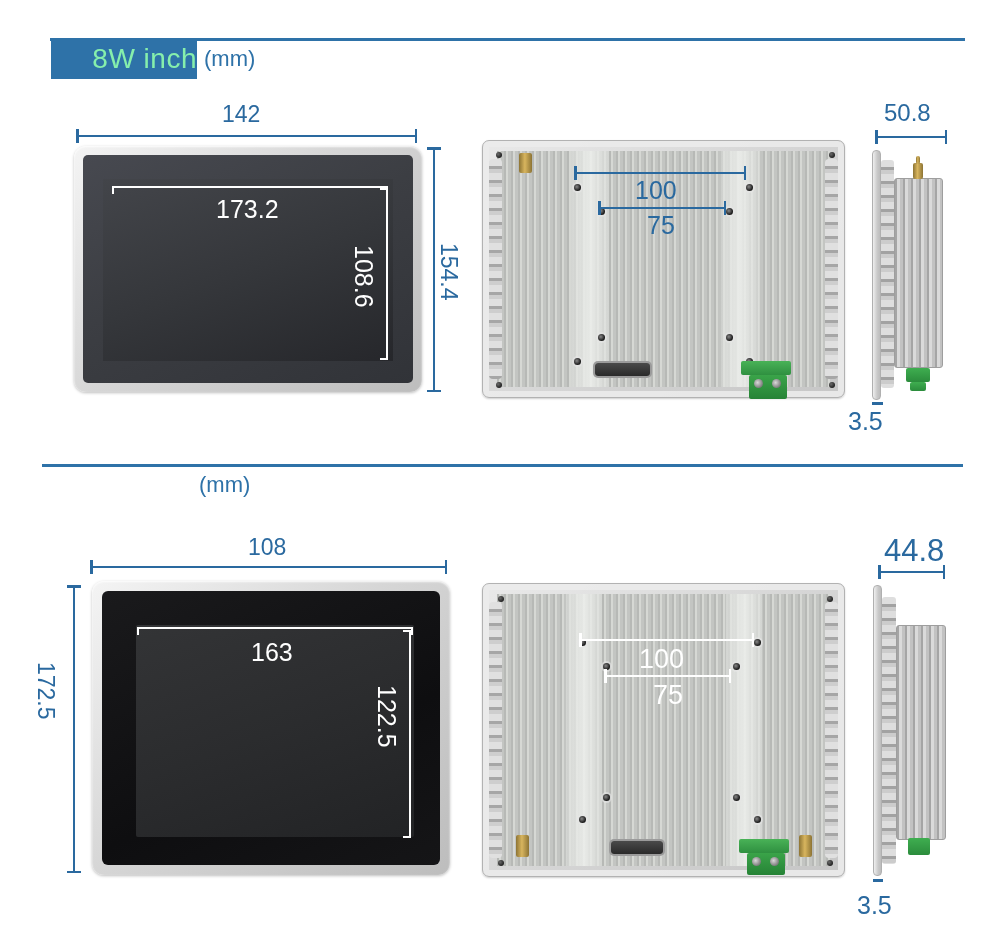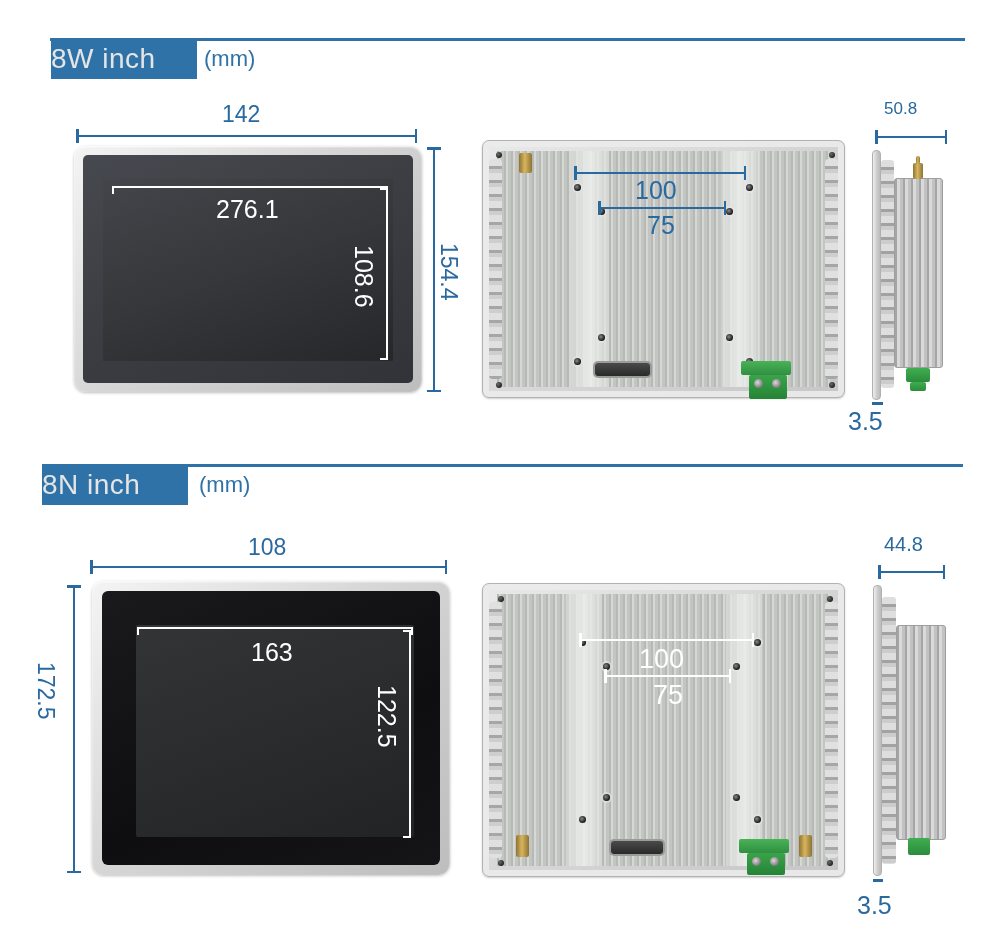--- a/index.html
+++ b/index.html
@@ -2,22 +2,22 @@
 <html><head>
 <meta charset="utf-8">
 <style>
   * { margin:0; padding:0; box-sizing:border-box; }
   html,body { background:#ffffff; }
   body { font-family:"Liberation Sans", sans-serif; }
   .canvas { position:relative; width:1000px; height:933px; background:#fff; overflow:hidden; }
 
   
   .sec-line { position:absolute; height:3px; background:#2e72a8; }
-  .sec-badge { position:absolute; height:41px; background:#2e72a8; color:#e5e5e5;
-    display:flex; align-items:center; justify-content:flex-start;
+  .sec-badge { position:absolute; height:41px; background:#2e72a8; color:#86efac;
+    display:flex; align-items:center; justify-content:flex-end;
     font-size:28px; font-weight:500; letter-spacing:.5px; }
   .unit { position:absolute; color:#2e72a8; font-size:22px; font-weight:500; }
 
   
   .dimtxt { position:absolute; color:#2a699f; font-weight:500; white-space:nowrap; }
   .wtxt   { position:absolute; color:#ffffff; font-weight:500; white-space:nowrap; }
   .rot { transform:rotate(90deg); transform-origin:left top; }
 
   .hdim { position:absolute; height:14px; color:#2a699f; }
   .hdim .ln { position:absolute; left:0; right:0; top:5.5px; height:2.5px; background:currentColor; }
@@ -106,21 +106,21 @@
   </div>
 
   <div class="mon-frame" style="left:74px;top:146px;width:348px;height:246px;">
     <div class="bezel-8w">
       <div class="screen-8w"></div>
       <div class="wlineH" style="left:29px;top:31px;width:276px;">
         <i class="ln"></i>
           <i class="tk1"></i>
           <i class="tk2"></i>
       </div>
-      <div class="wtxt" style="left:133px;top:40px;font-size:25px;">276.1</div>
+      <div class="wtxt" style="left:133px;top:40px;font-size:25px;">173.2</div>
       <div class="wlineV" style="left:297px;top:33px;height:172px;">
         <i class="ln"></i>
           <i class="tk1"></i>
           <i class="tk2"></i>
       </div>
       <div class="wtxt rot" style="left:295px;top:90px;font-size:25px;">108.6</div>
     </div>
   </div>
 
   <div class="vdim" style="left:427px;top:147px;height:245px;">
@@ -163,42 +163,39 @@
     </div>
     <div class="dimtxt" style="left:152px;top:35px;font-size:25px;">100</div>
     <div class="hdim" style="left:115px;top:60px;width:128px;">
       <i class="ln"></i>
         <i class="tk1"></i>
         <i class="tk2"></i>
     </div>
     <div class="dimtxt" style="left:164px;top:70px;font-size:25px;">75</div>
   </div>
 
-  <div class="dimtxt" style="left:884px;top:99px;font-size:17px;">50.8</div>
+  <div class="dimtxt" style="left:884px;top:99px;font-size:24px;">50.8</div>
   <div class="hdim" style="left:875px;top:130px;width:72px;">
     <i class="ln"></i>
       <i class="tk1"></i>
       <i class="tk2"></i>
   </div>
   <div>
     <div class="side-panel" style="left:872px;top:150px;height:250px;"></div>
     <div class="side-scallop" style="left:881px;top:160px;height:228px;"></div>
     <div class="side-body" style="left:894px;top:178px;width:49px;height:190px;"></div>
     <div class="ant" style="left:913px;top:163px;width:10px;height:16px;"></div>
     <div class="ant" style="left:916px;top:156px;width:4px;height:8px;"></div>
     <div class="side-green" style="left:906px;top:368px;width:24px;height:14px;"></div>
     <div class="side-green" style="left:910px;top:382px;width:16px;height:9px;"></div>
   </div>
   <div class="dash" style="left:872px;top:402px;width:11px;height:3px;"></div>
   <div class="dimtxt" style="left:848px;top:407px;font-size:25px;">3.5</div>
 
   <div class="sec-line" style="left:42px;top:464px;width:921px;"></div>
-  <div class="sec-badge" style="left:42px;top:464px;width:146px;">
-    <span>8N inch</span>
-  </div>
   <div class="unit" style="left:199px;top:472px;">(mm)</div>
 
   <div class="dimtxt" style="left:248px;top:534px;font-size:23px;">108</div>
   <div class="hdim" style="left:90px;top:560px;width:357px;">
     <i class="ln"></i>
       <i class="tk1"></i>
       <i class="tk2"></i>
   </div>
 
   <div class="vdim" style="left:67px;top:585px;height:288px;">
@@ -261,21 +258,21 @@
     <div class="ant" style="left:33px;top:251px;width:13px;height:22px;"></div>
     <div class="ant" style="left:316px;top:251px;width:13px;height:22px;"></div>
     <div class="vga" style="left:128px;top:257px;width:52px;height:13px;"></div>
     <div class="tb-plate" style="left:256px;top:255px;width:50px;height:14px;"></div>
     <div class="tb-block" style="left:264px;top:269px;width:38px;height:22px;">
       <i class="tb-screw" style="left:5px;top:4px;"></i>
         <i class="tb-screw" style="left:23px;top:4px;"></i>
     </div>
   </div>
 
-  <div class="dimtxt" style="left:884px;top:533px;font-size:20px;">44.8</div>
+  <div class="dimtxt" style="left:884px;top:533px;font-size:31px;">44.8</div>
   <div class="hdim" style="left:878px;top:565px;width:67px;">
     <i class="ln"></i>
       <i class="tk1"></i>
       <i class="tk2"></i>
   </div>
   <div>
     <div class="side-panel" style="left:873px;top:585px;height:291px;"></div>
     <div class="side-scallop" style="left:882px;top:597px;height:267px;width:14px;"></div>
     <div class="side-body" style="left:896px;top:625px;width:50px;height:215px;"></div>
     <div class="side-green" style="left:908px;top:838px;width:22px;height:17px;"></div>

